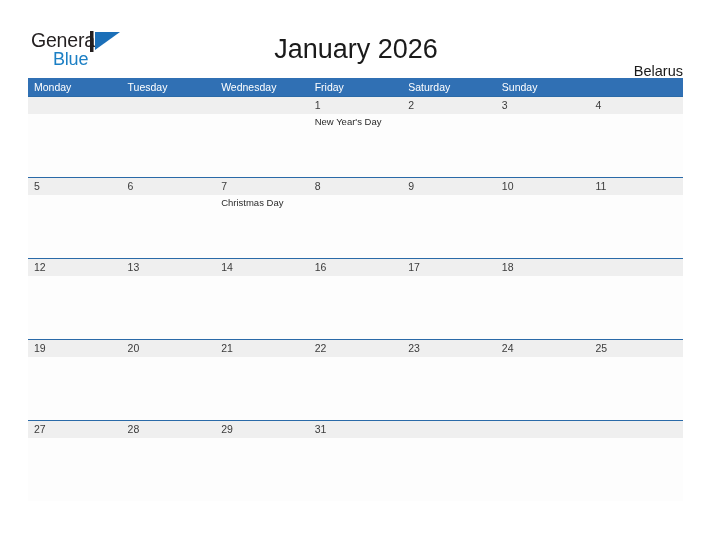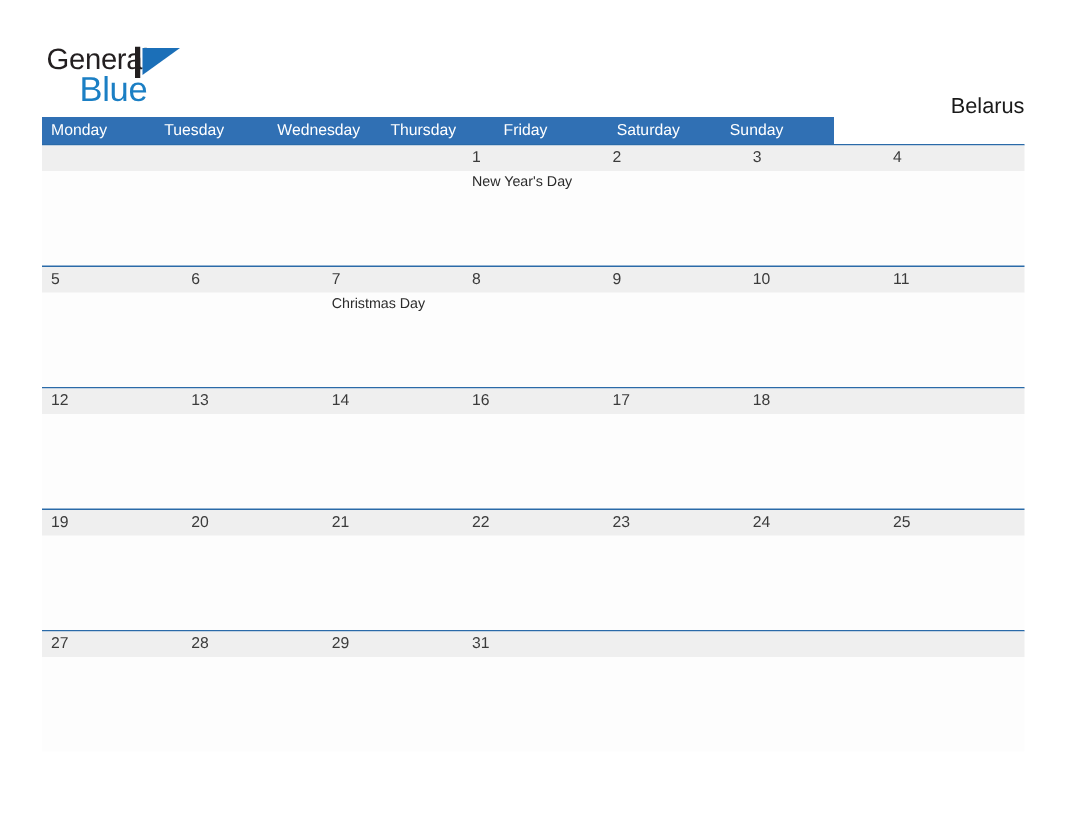--- a/index.html
+++ b/index.html
@@ -54,21 +54,21 @@
     position: absolute;
     left: 58.5px;
     top: 1px;
     width: 32px;
     height: 21px;
   }
   .logo-blue {
     position: absolute;
     left: 22px;
     top: 19px;
-    font-size: 23px;
+    font-size: 18px;
     letter-spacing: -0.2px;
     color: #1b7fc4;
     line-height: 20px;
   }
 
   .cal-title {
     position: absolute;
     left: 0;
     top: 33px;
     width: 712px;
@@ -93,24 +93,23 @@
   
   .grid {
     position: absolute;
     left: 28px;
     top: 78px;
     width: 655px;
   }
 
   .dow-row {
     display: flex;
-    width: 528px;
+    width: 655px;
     height: 18px;
     background: #3070b4;
-    justify-content: flex-end;
   }
   .dow-cell {
     width: 93.57px;
     height: 18px;
     line-height: 18px;
     color: #ffffff;
     font-size: 10.5px;
     padding-left: 6px;
     box-sizing: border-box;
     overflow: hidden;
@@ -178,31 +177,31 @@
       <span class="logo-general">General</span>
       <span class="logo-flag">
         <svg width="32" height="21" viewBox="0 0 32 21" xmlns="http://www.w3.org/2000/svg">
           <rect x="0" y="0" width="3.5" height="21" fill="#231f20"></rect>
           <polygon points="5,1 30,1 5,19" fill="#1b6fb8"></polygon>
         </svg>
       </span>
       <span class="logo-blue">Blue</span>
     </div>
 
+    <div class="cal-title">January 2026</div>
 
     <div class="country">Belarus</div>
   </div>
 
   <div class="grid">
 
     <div class="dow-row">
       <div class="dow-cell">Monday</div>
       <div class="dow-cell">Tuesday</div>
       <div class="dow-cell">Wednesday</div>
-      <div class="dow-cell">Thursday</div>
       <div class="dow-cell">Friday</div>
       <div class="dow-cell">Saturday</div>
       <div class="dow-cell">Sunday</div>
     </div>
 
     <div class="week">
       <div class="band"></div>
       <div class="cells">
         <div class="day empty">
           <span class="daynum"></span>

